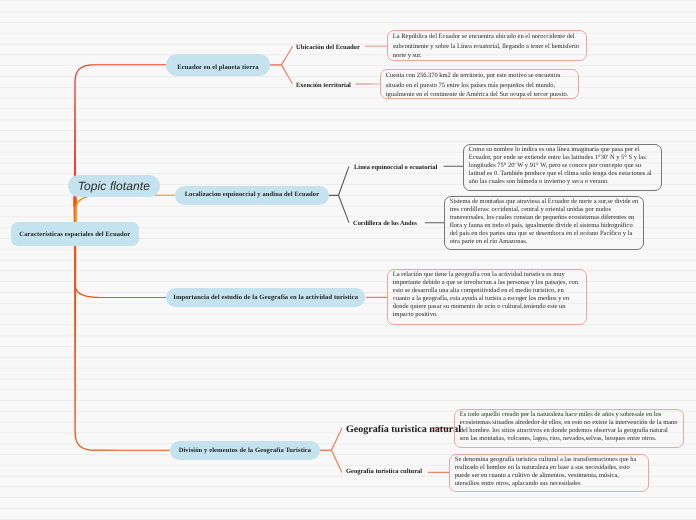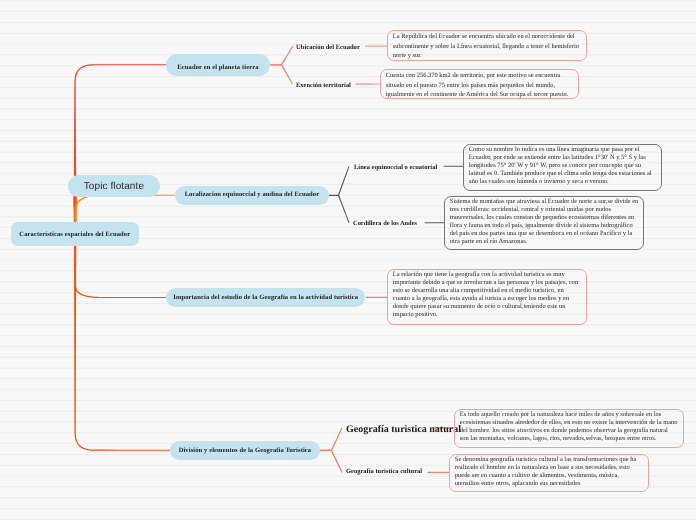--- a/index.html
+++ b/index.html
@@ -12,21 +12,21 @@
   svg.links{position:absolute;left:0;top:0;width:696px;height:520px;overflow:visible;}
   .node{position:absolute;box-sizing:border-box;}
   .pill{background:#c5e3ef;display:flex;align-items:center;opacity:0.999;will-change:transform;
         justify-content:center;font-weight:bold;color:#1a1a1a;letter-spacing:0.1px;}
   .plain{color:#1a1a1a;font-weight:bold;white-space:nowrap;position:absolute;opacity:0.999;will-change:transform;}
   .note{border:1px solid #eda69e;border-radius:7px;background:transparent;
        color:#2a2a2a;box-sizing:border-box;position:absolute;
        font-size:6.48px;line-height:7.95px;}
   .note.gray{border-color:#777;}
   .note > span{display:block;padding:1.2px 5px 0 4.8px;opacity:0.999;will-change:transform;}
-  .root{font-family:"Liberation Sans",sans-serif;font-weight:normal;font-size:10px;color:#2b2b2b;}
+  .root{font-family:"Liberation Sans",sans-serif;font-weight:normal;font-size:12px;color:#2b2b2b;font-style:italic;}
 </style>
 </head>
 <body>
 
 <div id="canvas">
   <div class="bg">
       <svg width="696" height="520" viewBox="0 0 696 520">
         <g stroke="#ededed" stroke-width="1">
           <line x1="0" y1="0.9" x2="696" y2="0.9"></line>
           <line x1="0" y1="11.7" x2="696" y2="11.7"></line>

